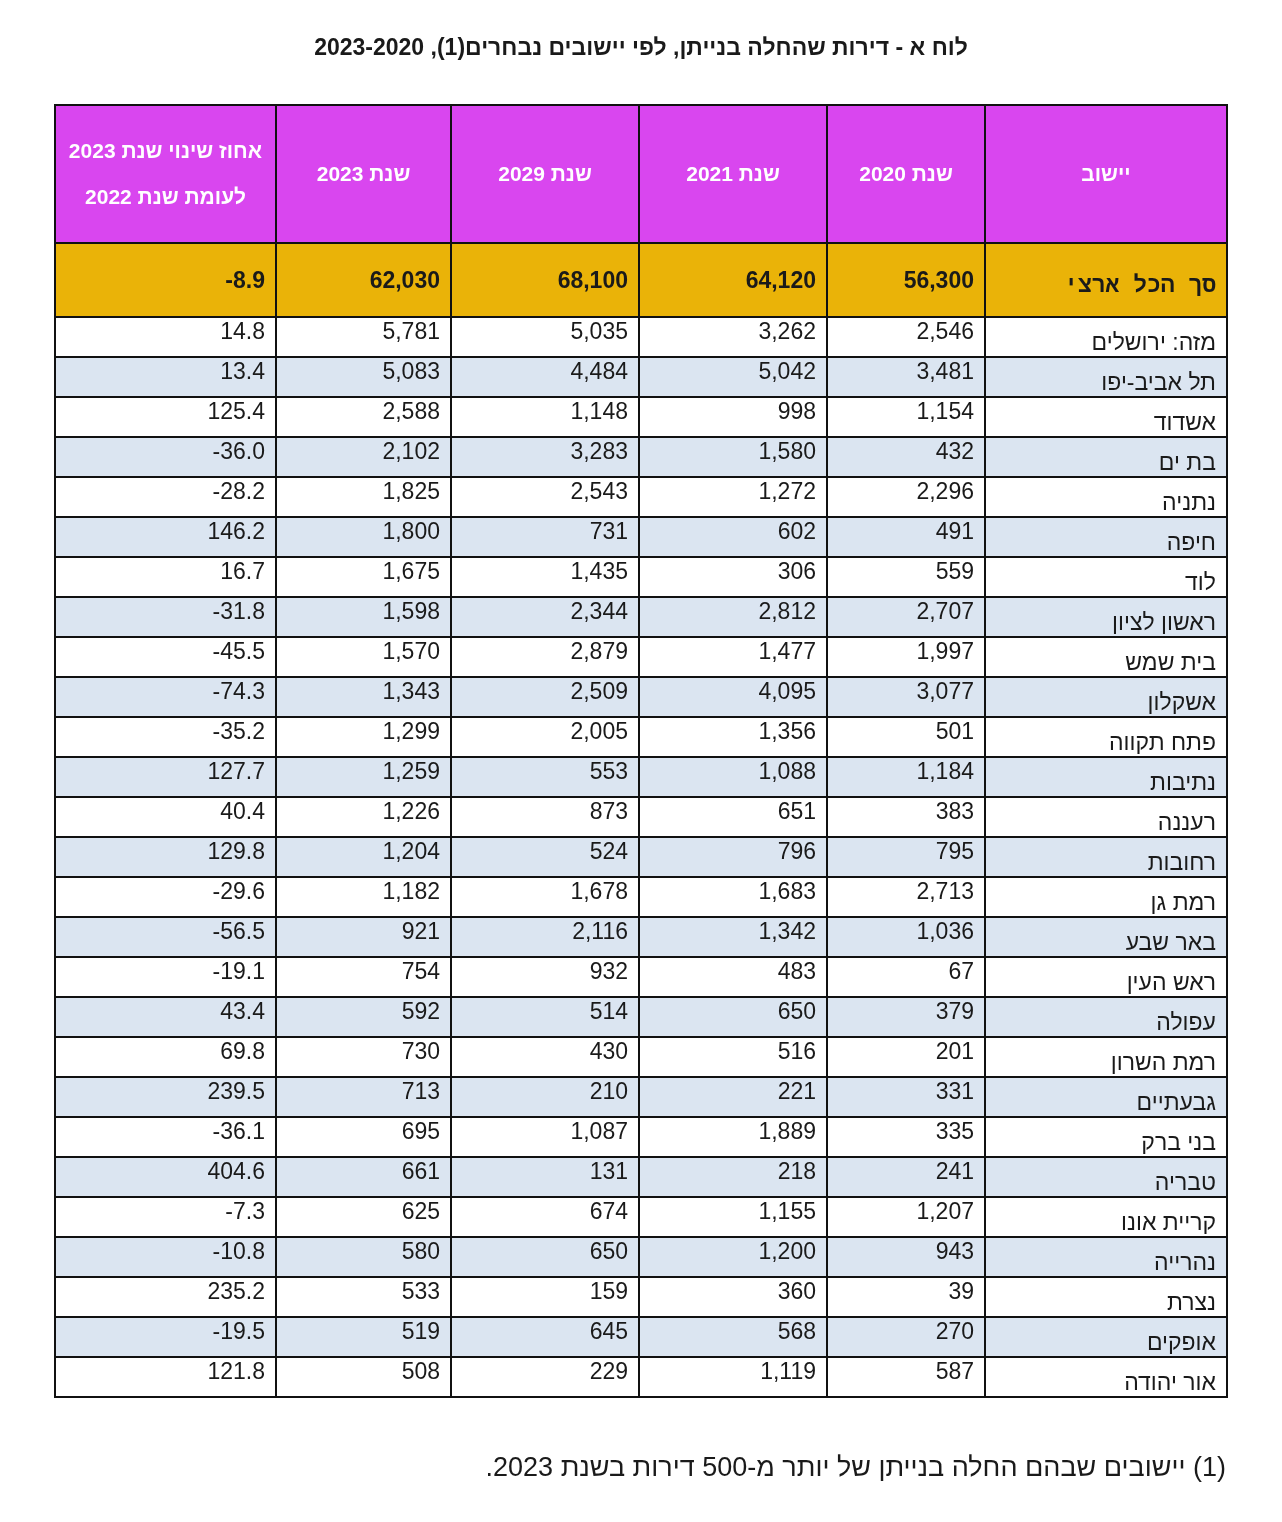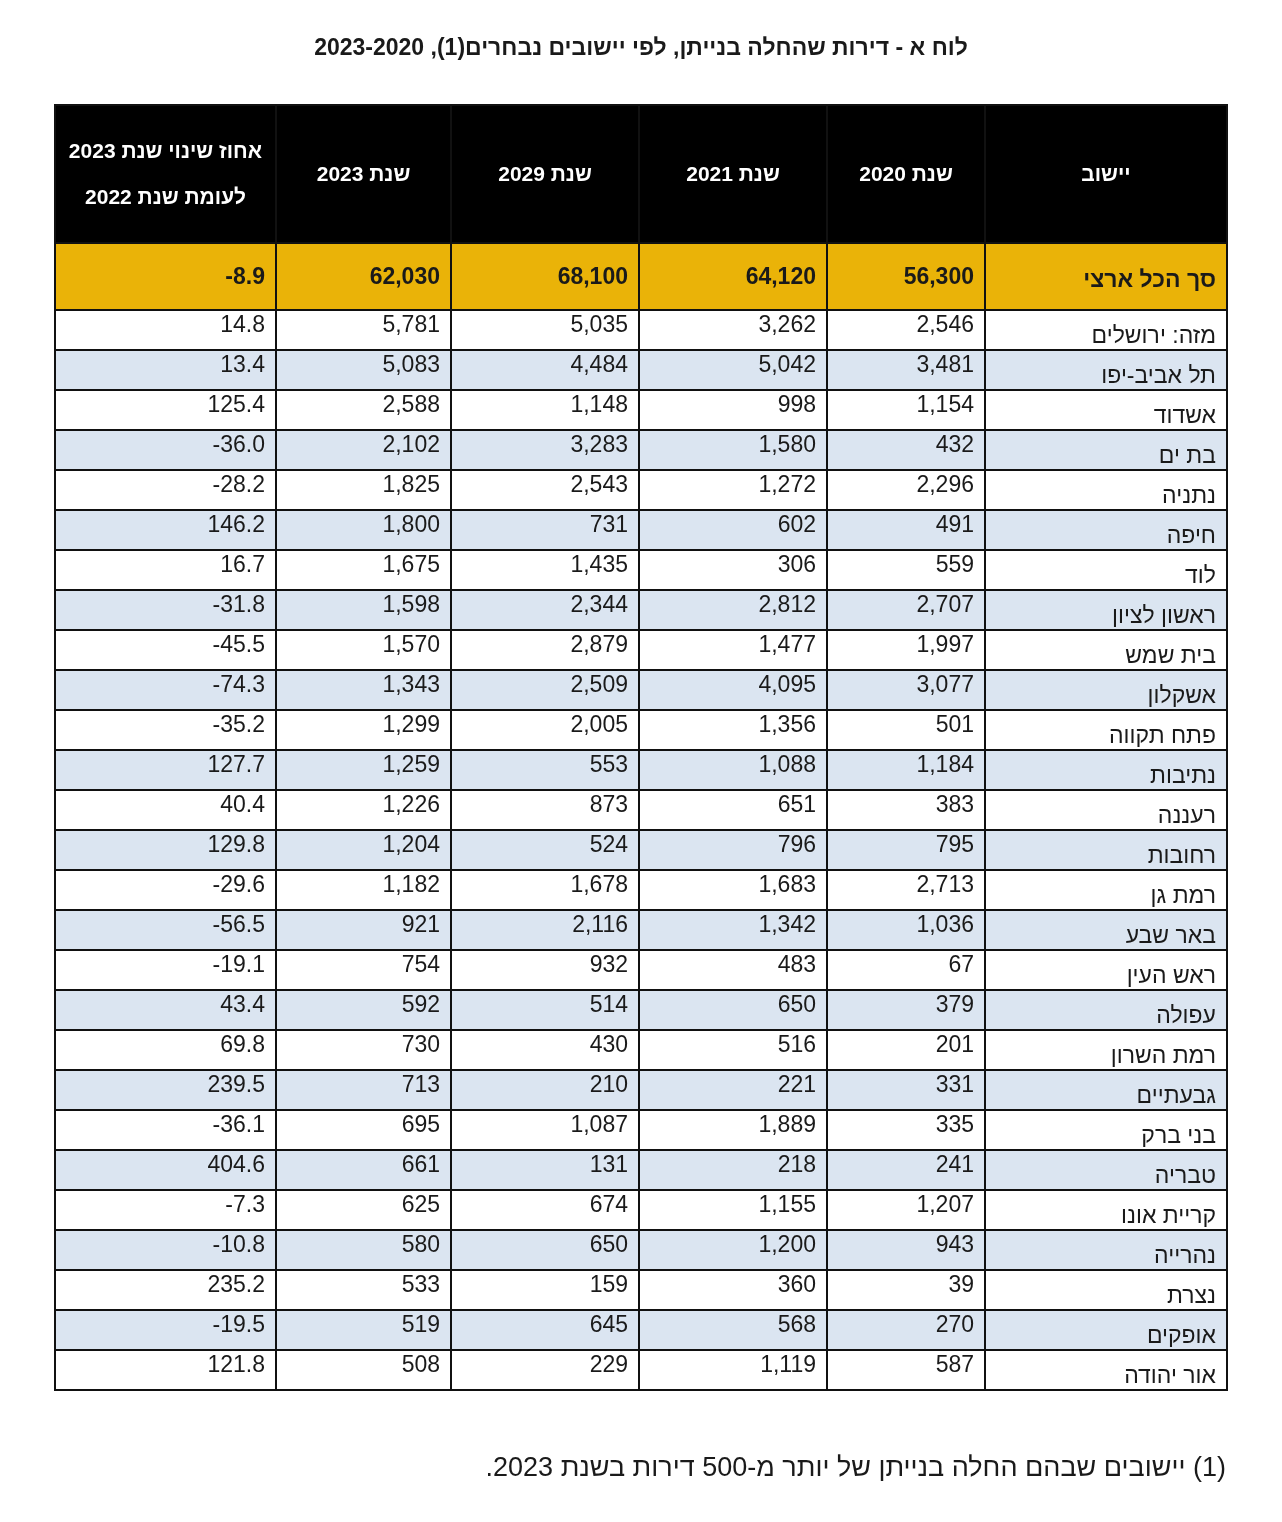--- a/index.html
+++ b/index.html
@@ -1,26 +1,26 @@
 <!DOCTYPE html>
 <html><head>
 <meta charset="utf-8">
 <style>
   html, body { margin: 0; padding: 0; background: #ffffff; }
   body { width: 1282px; height: 1522px; position: relative; font-family: "Liberation Sans", sans-serif; color: #1a1a1a; }
   .title { position: absolute; top: 34px; left: 0; width: 1282px; text-align: center; font-weight: bold; font-size: 23px; direction: rtl; }
   table { position: absolute; top: 104px; left: 54px; width: 1172px; border-collapse: collapse; direction: rtl; table-layout: fixed; }
   th, td { border: 2px solid #111; }
-  th { background: #000000; color: #ffffff; font-weight: bold; font-size: 21px; line-height: 46px; height: 136px; padding: 0 8px; text-align: center; vertical-align: middle; }
+  th { background: #d946ef; color: #ffffff; font-weight: bold; font-size: 21px; line-height: 46px; height: 136px; padding: 0 8px; text-align: center; vertical-align: middle; }
   td { font-size: 23px; padding: 0 10px; height: 38px; vertical-align: top; }
   td.num { text-align: right; direction: ltr; }
   td.name { text-align: right; padding-right: 10px; vertical-align: bottom; }
   tr.alt td { background: #dbe5f1; }
   tr.total td { background: #eab308; font-weight: bold; height: 60px; vertical-align: middle; }
-  tr.total td.name { vertical-align: middle; padding-top: 5px; }
+  tr.total td.name { vertical-align: middle; padding-top: 12px; font-family: Liberation Mono, monospace; }
   .footnote { position: absolute; top: 1452px; right: 56px; font-size: 27px; direction: rtl; text-align: right; }
   col.c-name { width: 242px; }
   col.c-y20 { width: 158px; }
   col.c-y21 { width: 188px; }
   col.c-y22 { width: 188px; }
   col.c-y23 { width: 175px; }
   col.c-pct { width: 221px; }
 </style>
 </head>
 <body>

